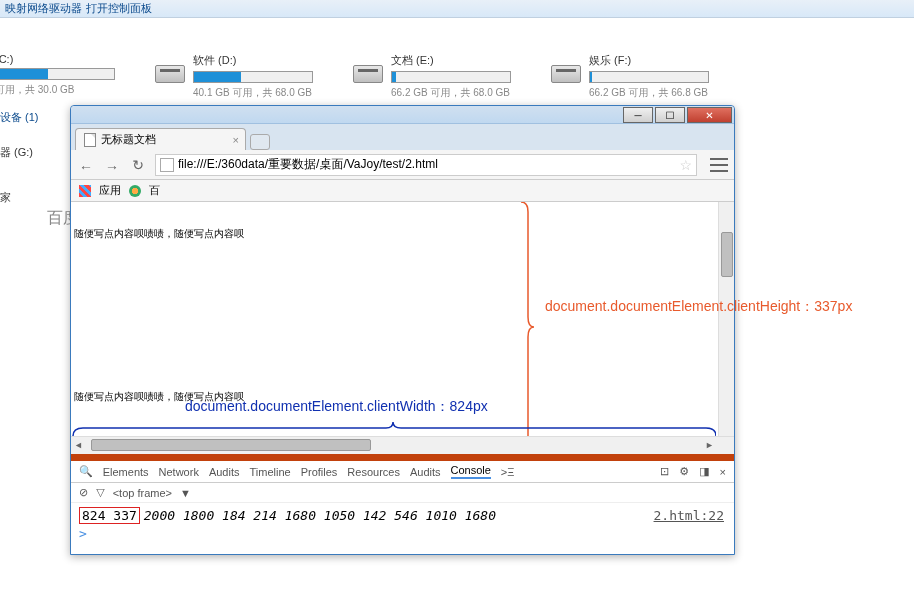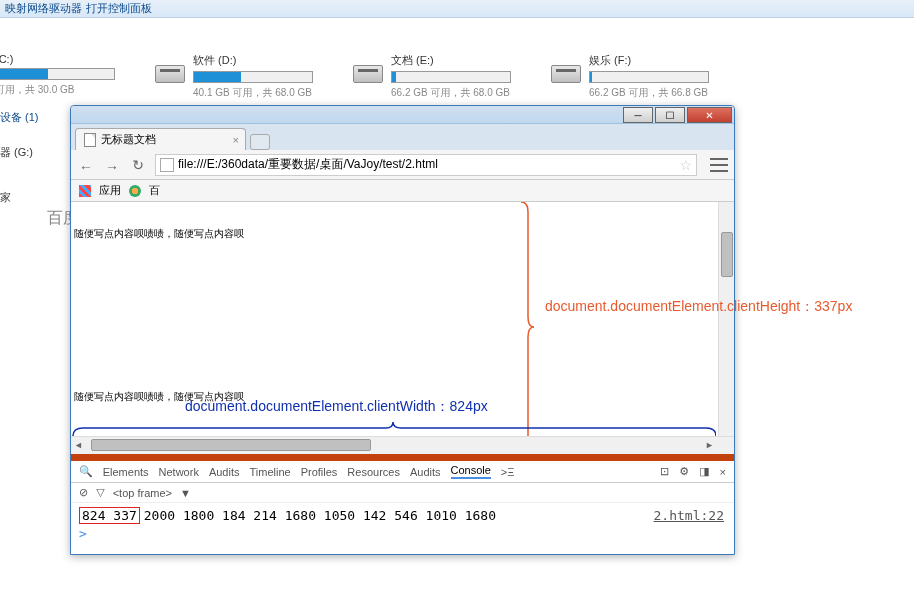--- a/index.html
+++ b/index.html
@@ -224,21 +224,21 @@
     </div>
     <div class="dt-toolbar">
       <span>⊘</span>
       <span>▽</span>
       <span>&lt;top frame&gt;</span>
       <span>▼</span>
     </div>
     <div class="dt-console">
       <div class="console-line">
         <span class="red-box">824 337</span>
-        <span style="margin-left:4px;">2000 1800 184 214 1680 1050 142 546 1010 1680</span>
+        <span style="margin-left:4px;font-style:italic;">2000 1800 184 214 1680 1050 142 546 1010 1680</span>
         <span class="console-src">2.html:22</span>
       </div>
       <div style="color:#4a90e2;margin-top:2px;">&gt;</div>
     </div>
   </div>
 </div>
 
 <div class="anno-label" style="left:545px; top:298px; color:#e85a2c;">document.documentElement.clientHeight：337px</div>
 <div class="anno-label" style="left:185px; top:398px; color:#1030b0;">document.documentElement.clientWidth：824px</div>
 

